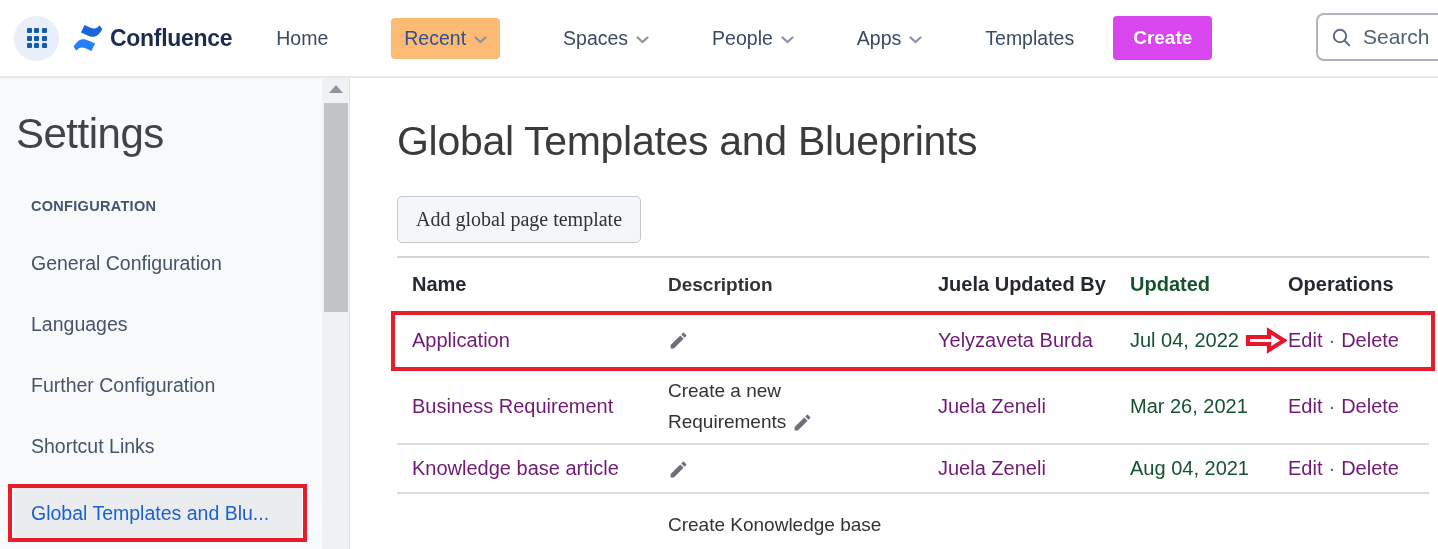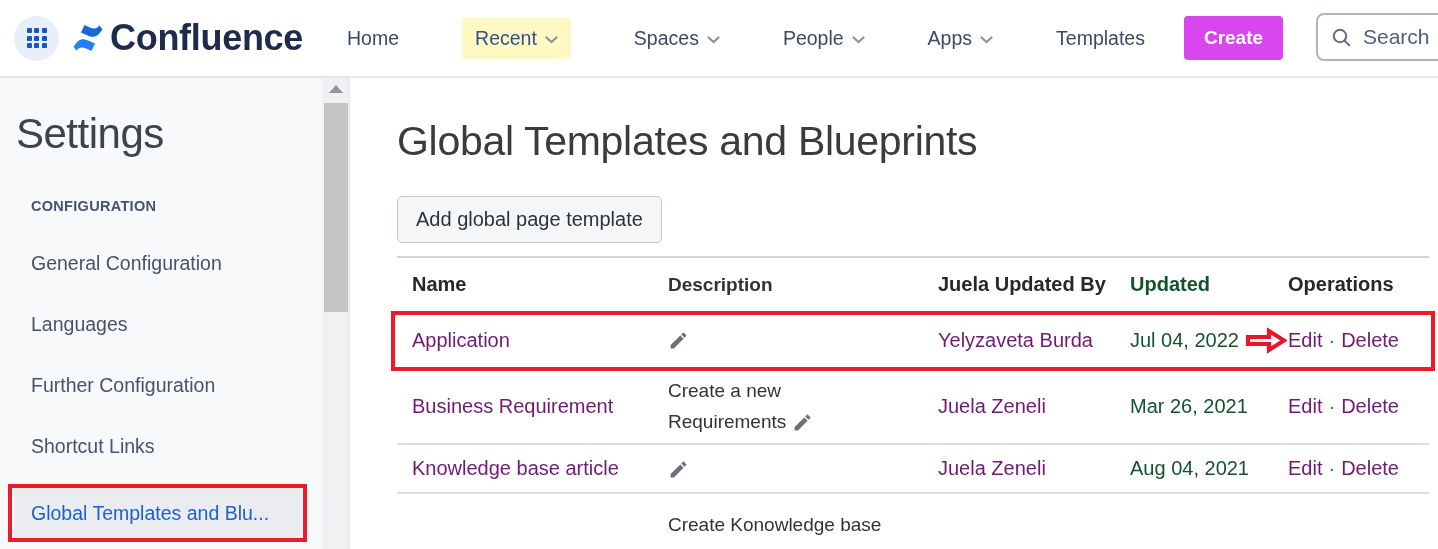--- a/index.html
+++ b/index.html
@@ -9,24 +9,24 @@
 
   
   .topnav { position:absolute; top:0; left:0; width:1438px; height:78px; background:#fff;
             border-bottom:2px solid #e4e7ec; display:flex; align-items:center; padding-left:14px; }
   .appswitch { width:45px; height:45px; border-radius:50%; background:#e8effb; display:flex;
                align-items:center; justify-content:center; flex:0 0 auto; cursor:pointer; }
   .gridicon { display:grid; grid-template-columns:repeat(3,5px); grid-gap:2.5px; }
   .gridicon i { width:5px; height:5px; background:#1558bc; border-radius:1px; }
   .logo { display:flex; align-items:center; margin-left:13px; }
   .logo svg { width:32px; height:32px; }
-  .logo-text { font-size:36px; font-weight:bold; color:#1d2b4c; margin-left:6px; letter-spacing:-0.3px; }
+  .logo-text { font-size:23px; font-weight:bold; color:#1d2b4c; margin-left:6px; letter-spacing:-0.3px; }
   .navlinks { display:flex; align-items:center; margin-left:44px; gap:63px; font-size:19.5px; color:#3b4a63; }
   .navitem { display:flex; align-items:center; cursor:pointer; white-space:nowrap; }
-  .navitem.active { background:#fef9c3; border-radius:4px; padding:9px 13px; color:#33508a; }
+  .navitem.active { background:#fdba74; border-radius:4px; padding:9px 13px; color:#33508a; }
   .chev { margin-left:8px; margin-top:3px; }
   .create-btn { margin-left:39px; background:#d946ef; color:#fff; border:none; border-radius:4px;
                 font-family:inherit; font-size:19px; font-weight:bold; padding:11px 20px; cursor:pointer; }
   .search-box { position:absolute; left:1316px; top:13px; width:185px; height:48px;
                 border:2px solid #aeb5bf; border-radius:8px; background:#fff;
                 display:flex; align-items:center; padding-left:13px; }
   .search-box input { border:none; outline:none; width:110px; margin-left:11px; font-family:inherit;
                       font-size:21px; color:#505f79; background:transparent; }
   .search-box input::placeholder { color:#505f79; opacity:1; }
 
@@ -49,21 +49,21 @@
   .vs-btn i { width:0; height:0; border-left:7px solid transparent; border-right:7px solid transparent;
               border-bottom:8px solid #8f959c; }
   .vs-thumb { position:absolute; top:25px; left:2px; width:24px; height:209px; background:#c2c4c6; cursor:grab; }
 
   
   .main { position:absolute; top:78px; left:351px; width:1087px; height:471px; background:#fff;
           padding:0 9px 0 46px; }
   .page-title { margin-top:40px; font-size:41px; font-weight:400; color:#3b3b3b; letter-spacing:-0.3px; }
   .section-head { display:flex; justify-content:space-between; align-items:center; margin-top:31px; }
   .section-title { font-size:29px; font-weight:400; color:#343434; }
-  .add-btn { background:#f5f6f7; border:1px solid #c3c8cf; border-radius:5px; font-family:Liberation Sans, sans-serif;
+  .add-btn { background:#f5f6f7; border:1px solid #c3c8cf; border-radius:5px; font-family:Liberation Serif, serif;
              font-size:20px; color:#2e3338; padding:11px 18px; cursor:pointer;text-align:center; }
 
   .tbl { margin-top:13px; }
   .tr { display:flex; align-items:center; border-bottom:2px solid #dadde2; }
   .tr.head { border-top:2px solid #d2d6dc; border-bottom:none; height:55px; font-weight:bold;
              color:#24292f; font-size:20px; }
   .td { font-size:20px; }
   .c-name { width:271px; padding-left:15px; }
   .c-desc { width:270px; font-size:19px; color:#333; }
   .c-by   { width:192px; }

